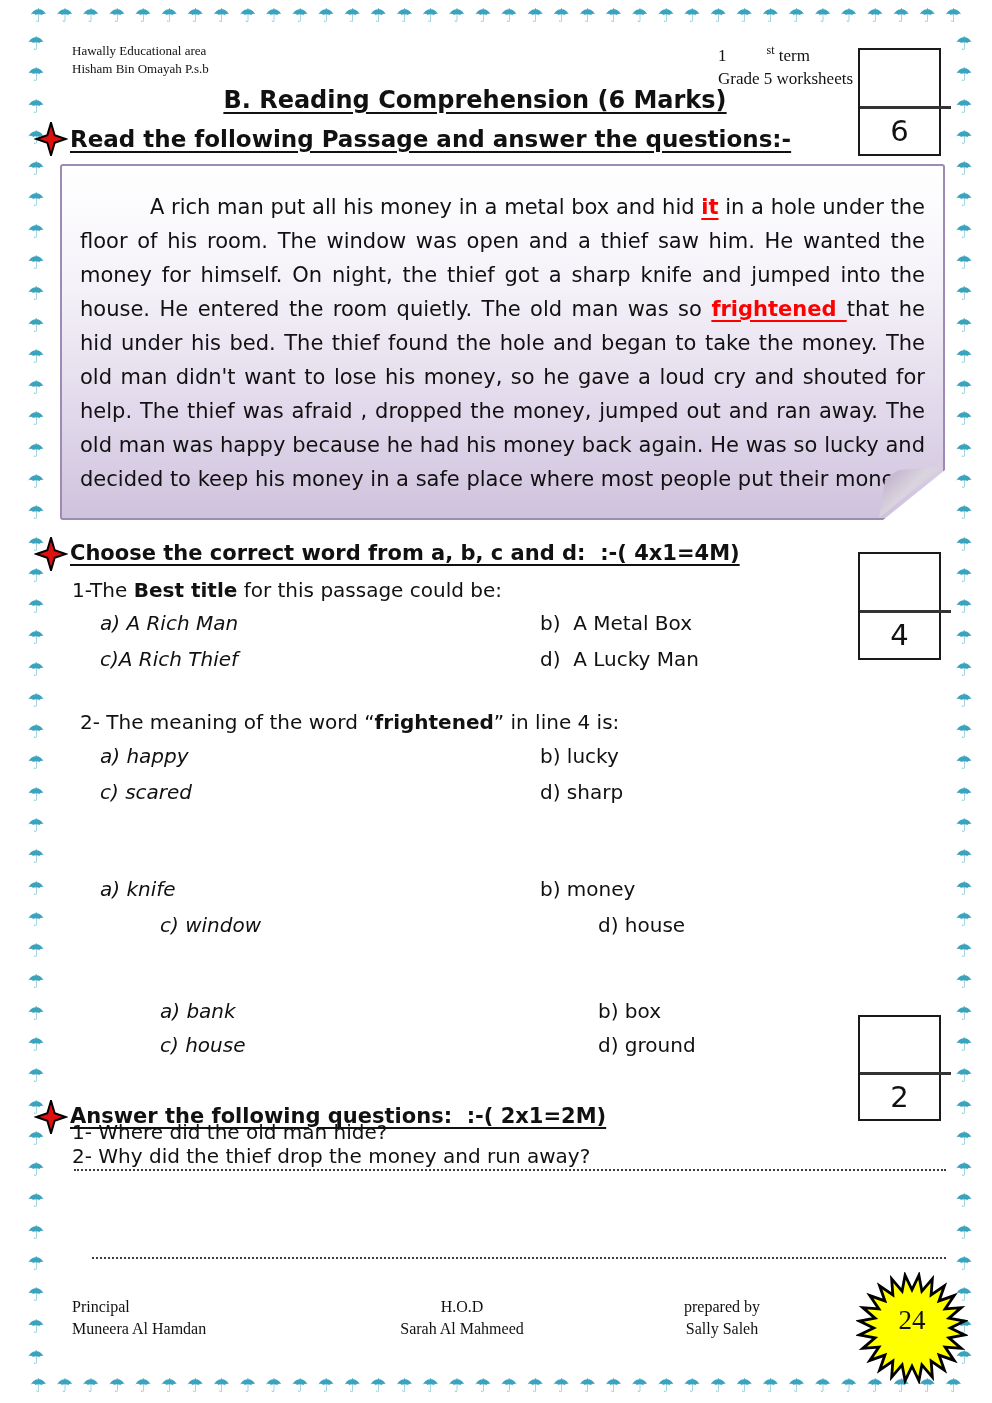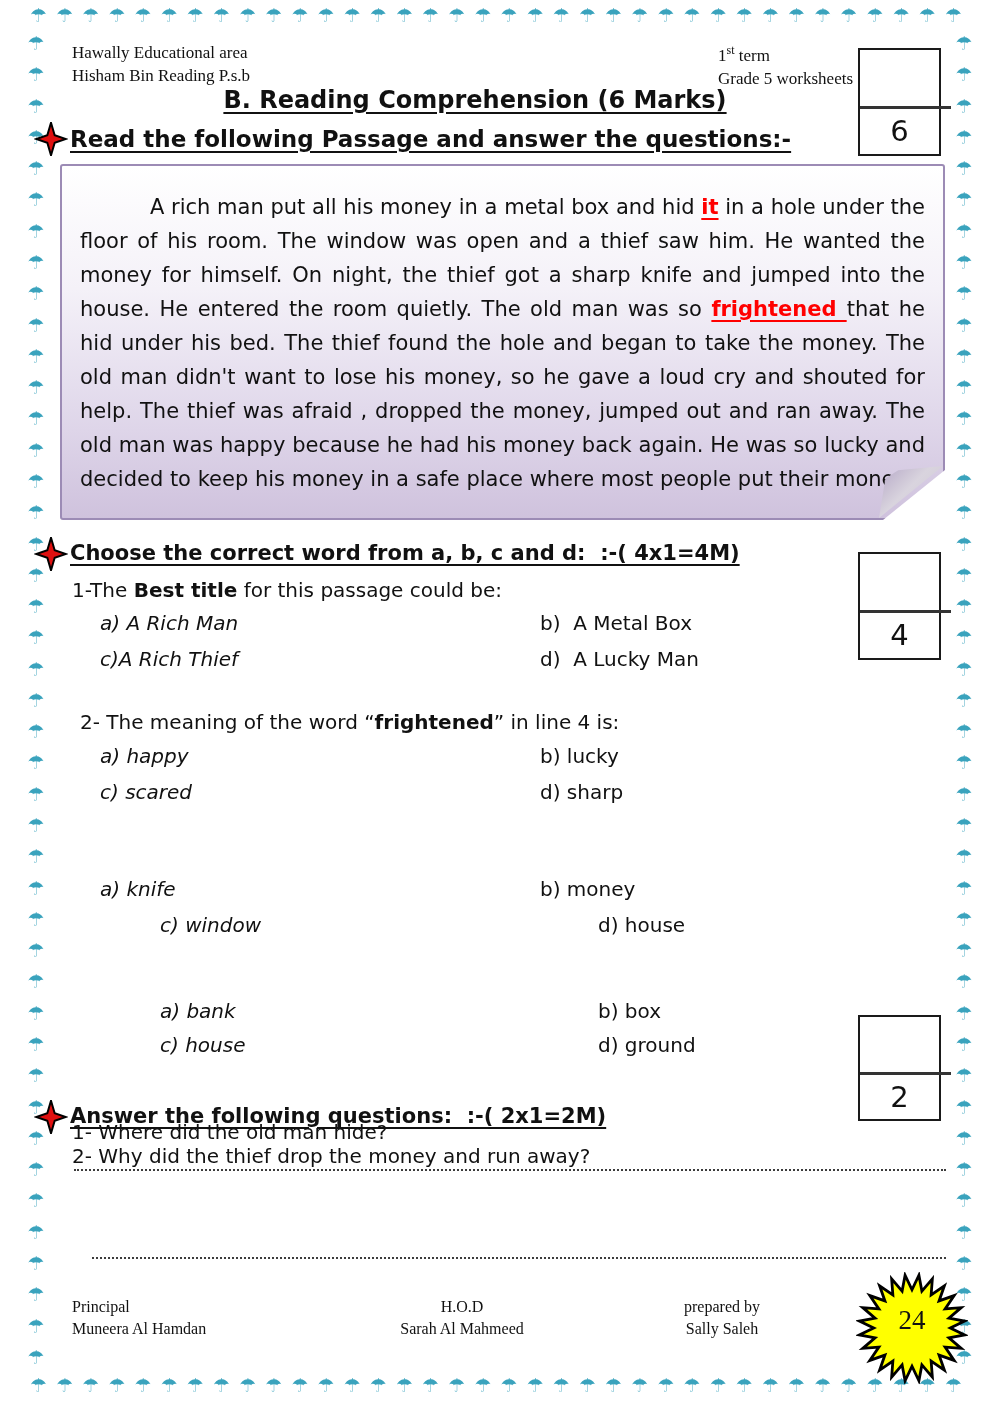--- a/index.html
+++ b/index.html
@@ -11,23 +11,23 @@
   
   .border-row { position:absolute; left:30px; right:30px; display:flex; justify-content:space-between; }
   #border-top { top:6px; }
   #border-bottom { bottom:8px; }
   .border-col { position:absolute; top:34px; bottom:36px; display:flex; flex-direction:column; justify-content:space-between; width:24px; align-items:center; }
   #border-left { left:24px; }
   #border-right { right:16px; }
   .umb { color:#3aa3bd; font-size:19px; line-height:1; }
   
   .serif { font-family:"Liberation Serif", serif; }
-  .hdr-left { position:absolute; top:42px; left:72px; font-size:17px; line-height:1.35; }
+  .hdr-left { position:absolute; top:42px; left:72px; font-size:13px; line-height:1.35; }
   .hdr-right { position:absolute; top:42px; left:718px; font-size:17px; line-height:1.35; }
-  sup { font-size:12px; }
+  sup { font-size:12px;margin-left:40px; }
   .scorebox { position:absolute; left:858px; width:83px; border:2.5px solid #1a1a1a; background:#fff; display:flex; flex-direction:column; }
   .scorebox .cell-top { flex:1.25; }
   .scorebox .divider { height:2.5px; background:#333; position:relative; }
   .scorebox .divider::after { content:""; position:absolute; left:100%; top:0; width:12px; height:100%; background:#333; }
   .scorebox .cell-bot { flex:1; display:flex; align-items:center; justify-content:center; font-size:29px; }
   #scorebox-total { top:48px; height:108px; }
   #scorebox-mcq  { top:552px; height:108px; }
   #scorebox-ans  { top:1015px; height:106px; }
   
   .title { position:absolute; top:86px; left:60px; width:830px; text-align:center;
@@ -244,21 +244,21 @@
       <span class="umb">☂</span>
       <span class="umb">☂</span>
       <span class="umb">☂</span>
       <span class="umb">☂</span>
       <span class="umb">☂</span>
       <span class="umb">☂</span>
     </div>
 
   <div class="hdr-left serif">
     <div>Hawally Educational area</div>
-    <div>Hisham Bin Reading P.s.b</div>
+    <div>Hisham Bin Omayah P.s.b</div>
   </div>
   <div class="hdr-right serif">
     <div><span>1</span><sup>st</sup><span> term</span></div>
     <div>Grade  5 worksheets</div>
   </div>
 
   <div class="scorebox" id="scorebox-total">
     <div class="cell-top"></div>
     <div class="divider"></div>
     <div class="cell-bot">6</div>

